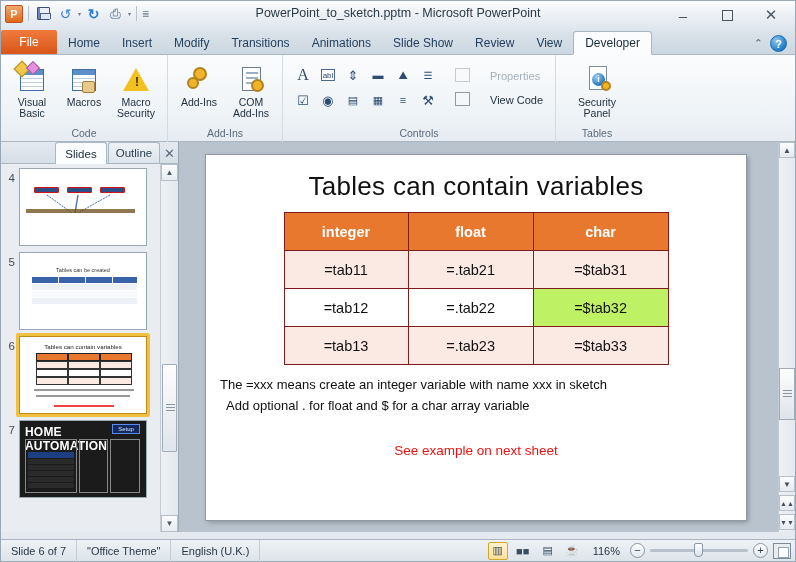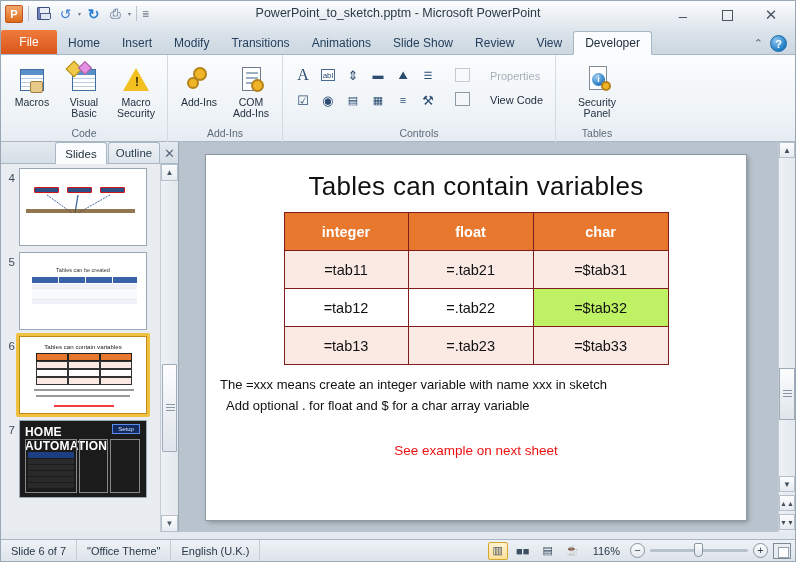--- a/index.html
+++ b/index.html
@@ -253,34 +253,34 @@
     </div>
   </div>
 
   <div class="ribbon">
 
     <div class="rgroup">
       <div class="gcontent">
         <div class="bigbtn">
           <div class="bigicon">
             <div class="ic-table"></div>
-              <div class="ic-scroll"></div>
-          </div>
-          <div class="lbl"><span>Macros</span></div>
+              <div class="ic-diamond"></div>
+              <div class="ic-diamond2"></div>
+          </div>
+          <div class="lbl">
+            <span>Visual</span><br>
+            <span>Basic</span>
+          </div>
         </div>
         <div class="bigbtn">
           <div class="bigicon">
             <div class="ic-table"></div>
-              <div class="ic-diamond"></div>
-              <div class="ic-diamond2"></div>
-          </div>
-          <div class="lbl">
-            <span>Visual</span><br>
-            <span>Basic</span>
-          </div>
+              <div class="ic-scroll"></div>
+          </div>
+          <div class="lbl"><span>Macros</span></div>
         </div>
         <div class="bigbtn">
           <div class="bigicon">
             <div class="ic-warn"></div>
               <div class="ic-warn-i">!</div>
           </div>
           <div class="lbl">
             <span>Macro</span><br>
             <span>Security</span>
           </div>

